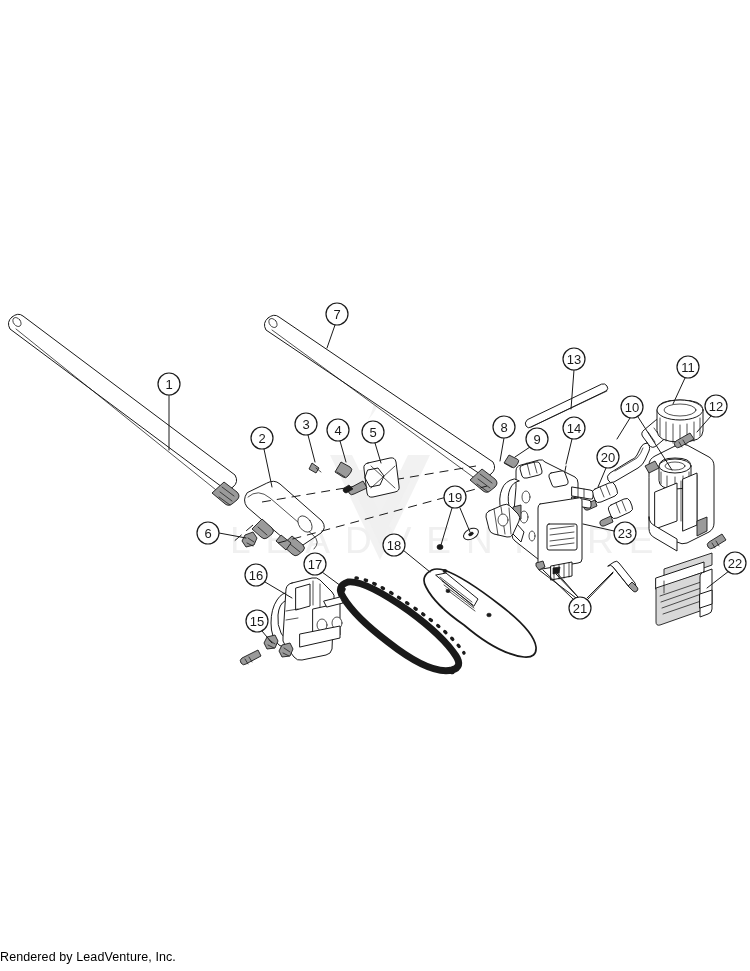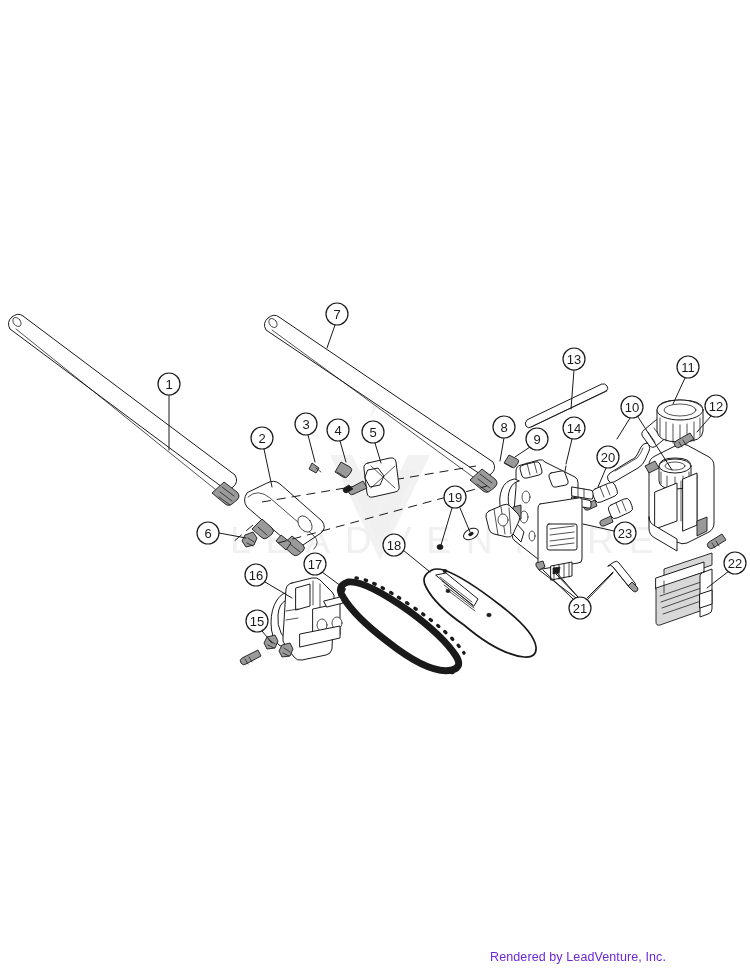--- a/index.html
+++ b/index.html
@@ -1,22 +1,22 @@
 <!DOCTYPE html>
 <html><head>
 <meta charset="utf-8">
 <title>Parts Diagram</title>
 <style>
   html,body{margin:0;padding:0;background:#ffffff;}
   body{width:750px;height:971px;position:relative;overflow:hidden;
        font-family:"Liberation Sans","DejaVu Sans",sans-serif;}
   #stage{position:absolute;left:0;top:0;width:750px;height:971px;}
   svg.layer{position:absolute;left:0;top:0;width:750px;height:971px;overflow:visible;}
-  #footer{position:absolute;left:0;top:950px;width:666px;text-align:right;
-          font-size:12.5px;color:#6d28d9;letter-spacing:.1px;}
+  #footer{position:absolute;left:0;top:950px;width:666px;text-align:left;
+          font-size:12.5px;color:#000000;letter-spacing:.1px;}
   .wm{fill:#f0f0f0;}
   .wmtext{fill:#f0f0f0;font-family:"Liberation Sans",sans-serif;
           font-size:37px;letter-spacing:15px;font-weight:400;}
   
   .ln{fill:none;stroke:#1a1a1a;stroke-width:1;stroke-linecap:round;stroke-linejoin:round;}
   .ln-t{fill:none;stroke:#1a1a1a;stroke-width:.75;stroke-linecap:round;stroke-linejoin:round;}
   .ln-h{fill:none;stroke:#1a1a1a;stroke-width:1.7;stroke-linecap:round;stroke-linejoin:round;}
   .fillw{fill:#ffffff;stroke:#1a1a1a;stroke-width:1;stroke-linejoin:round;stroke-linecap:round;}
   .fillw-t{fill:#ffffff;stroke:#1a1a1a;stroke-width:.75;stroke-linejoin:round;stroke-linecap:round;}
   .fillk{fill:#1a1a1a;stroke:#1a1a1a;stroke-width:.7;stroke-linejoin:round;}

